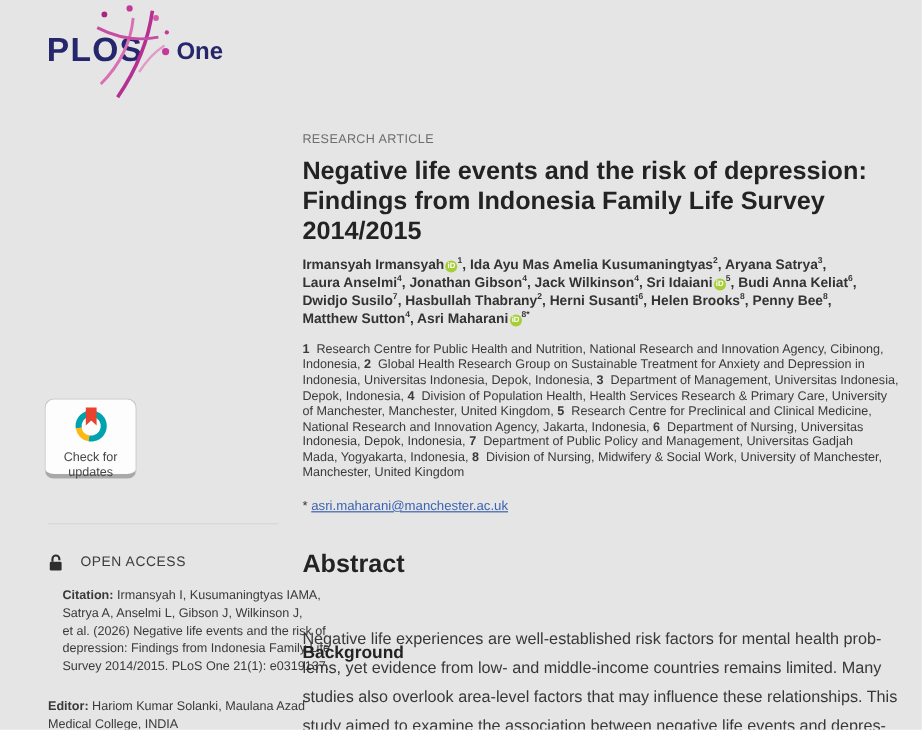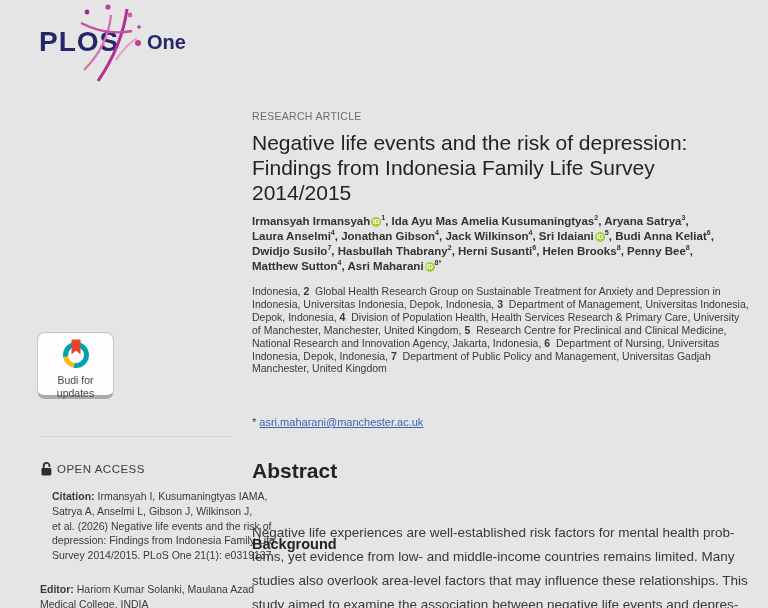--- a/index.html
+++ b/index.html
@@ -15,27 +15,27 @@
   
   #logo{left:26px;top:2px;width:185px;height:82px;}
   
   #badge{left:37px;top:332px;width:75px;height:62px;background:#fdfdfd;
          border:1px solid #c6c6c6;border-bottom:4px solid #a9a9a9;border-radius:8px;
          text-align:center;cursor:pointer;}
   #badge .cm{margin-top:6px;width:30px;height:30px;display:inline-block;}
   #badge .blabel{font-size:10.5px;line-height:12.5px;color:#474747;margin-top:1px;}
   
   #divider{left:40px;top:436px;width:192px;border-top:1px solid #d8d8d8;height:0;}
-  #openaccess{left:40px;top:460px;display:flex;align-items:center;gap:4px;}
+  #openaccess{left:40px;top:460px;display:flex;align-items:center;gap:14px;}
   #openaccess .oalabel{font-size:11.5px;color:#3c3c3c;letter-spacing:.5px;}
   #citation{left:40px;top:489px;font-size:10.5px;line-height:14.8px;color:#3a3a3a;margin-left:12px;}
   #editor{left:40px;top:582px;font-size:10.5px;line-height:14.8px;color:#3a3a3a;}
   
   #kicker{left:252px;top:110px;font-size:10.5px;color:#6e6e6e;letter-spacing:.3px;}
-  #title{left:252px;top:130px;font-size:21px;line-height:25px;font-weight:normal;color:#232323;}
+  #title{left:252px;top:130px;font-size:21px;line-height:25px;font-weight:bold;color:#232323;}
   #authors{left:252px;top:214px;font-size:11.5px;line-height:15px;font-weight:bold;color:#333;}
   #affils{left:252px;top:285px;font-size:10.5px;line-height:12.9px;color:#3a3a3a;width:490px;}
   #email{left:252px;top:415px;font-size:11px;line-height:15px;color:#3a3a3a;}
   #abs-h{left:252px;top:458px;font-size:21px;line-height:26px;font-weight:bold;color:#232323;}
   #bg-h{left:252px;top:504px;font-size:14.5px;line-height:18px;font-weight:bold;color:#232323;margin-top:31px;}
   #abs-p{left:252px;top:521px;font-size:13.5px;line-height:24px;color:#383838;}
   .orcid{display:inline-block;width:10px;height:10px;border-radius:50%;
          background:var(--orcid_green,#a6ce39);color:#fff;font-size:6.5px;font-weight:bold;
          line-height:10px;text-align:center;margin-left:1px;vertical-align:1px;letter-spacing:0;}
 </style>
@@ -60,21 +60,21 @@
     <text x="121" y="47" font-size="20" font-weight="bold" fill="#26266d" font-family="Liberation Sans, sans-serif">One</text>
   </svg>
 
   <div id="badge" class="abs">
     <svg class="cm" viewBox="0 0 30 30" xmlns="http://www.w3.org/2000/svg">
       <circle cx="15" cy="16" r="10.5" fill="none" stroke="#00a3ad" stroke-width="5" stroke-dasharray="53 13" transform="rotate(170 15 16)"></circle>
       <circle cx="15" cy="16" r="10.5" fill="none" stroke="#fdb913" stroke-width="5" stroke-dasharray="13 53" transform="rotate(100 15 16)"></circle>
       <path d="M10.5,0.5 h9 V15.5 l-4.5,-4 l-4.5,4 Z" fill="#e8432d"></path>
     </svg>
     <div class="blabel">
-      <div>Budi for</div>
+      <div>Check for</div>
       <div>updates</div>
     </div>
   </div>
 
   <div id="divider" class="abs"></div>
 
   <div id="openaccess" class="abs">
     <svg width="13" height="17" viewBox="0 0 14 17" xmlns="http://www.w3.org/2000/svg">
       <path d="M4,8 V5.6 A3.1,3.1 0 0 1 10.2,5.6 V6.8" fill="none" stroke="#2e2e2e" stroke-width="1.9"></path>
       <rect x="1.6" y="8" width="10.6" height="8" rx="1.2" fill="#2e2e2e"></rect>
@@ -104,26 +104,28 @@
     </div>
 
   <div id="authors" class="abs">
       <div class="ln"><span>Irmansyah Irmansyah</span><span class="orcid">iD</span><sup>1</sup><span>, Ida Ayu Mas Amelia Kusumaningtyas</span><sup>2</sup><span>, Aryana Satrya</span><sup>3</sup><span>,</span></div>
       <div class="ln"><span>Laura Anselmi</span><sup>4</sup><span>, Jonathan Gibson</span><sup>4</sup><span>, Jack Wilkinson</span><sup>4</sup><span>, Sri Idaiani</span><span class="orcid">iD</span><sup>5</sup><span>, Budi Anna Keliat</span><sup>6</sup><span>,</span></div>
       <div class="ln"><span>Dwidjo Susilo</span><sup>7</sup><span>, Hasbullah Thabrany</span><sup>2</sup><span>, Herni Susanti</span><sup>6</sup><span>, Helen Brooks</span><sup>8</sup><span>, Penny Bee</span><sup>8</sup><span>,</span></div>
       <div class="ln"><span>Matthew Sutton</span><sup>4</sup><span>, Asri Maharani</span><span class="orcid">iD</span><sup>8*</sup></div>
     </div>
 
   <div id="affils" class="abs">
+      <div class="ln"><b>1</b><span>  Research Centre for Public Health and Nutrition, National Research and Innovation Agency, Cibinong,</span></div>
       <div class="ln"><span>Indonesia, </span><b>2</b><span>  Global Health Research Group on Sustainable Treatment for Anxiety and Depression in</span></div>
       <div class="ln"><span>Indonesia, Universitas Indonesia, Depok, Indonesia, </span><b>3</b><span>  Department of Management, Universitas Indonesia,</span></div>
       <div class="ln"><span>Depok, Indonesia, </span><b>4</b><span>  Division of Population Health, Health Services Research &amp; Primary Care, University</span></div>
       <div class="ln"><span>of Manchester, Manchester, United Kingdom, </span><b>5</b><span>  Research Centre for Preclinical and Clinical Medicine,</span></div>
       <div class="ln"><span>National Research and Innovation Agency, Jakarta, Indonesia, </span><b>6</b><span>  Department of Nursing, Universitas</span></div>
       <div class="ln"><span>Indonesia, Depok, Indonesia, </span><b>7</b><span>  Department of Public Policy and Management, Universitas Gadjah</span></div>
+      <div class="ln"><span>Mada, Yogyakarta, Indonesia, </span><b>8</b><span>  Division of Nursing, Midwifery &amp; Social Work, University of Manchester,</span></div>
       <div class="ln"><span>Manchester, United Kingdom</span></div>
     </div>
 
   <div id="abs-h" class="abs">Abstract</div>
 
   <div id="email" class="abs">
       <div class="ln"><span>* </span><a class="lnk" href="#">asri.maharani@manchester.ac.uk</a></div>
     </div>
 
   <div id="bg-h" class="abs">Background</div>

